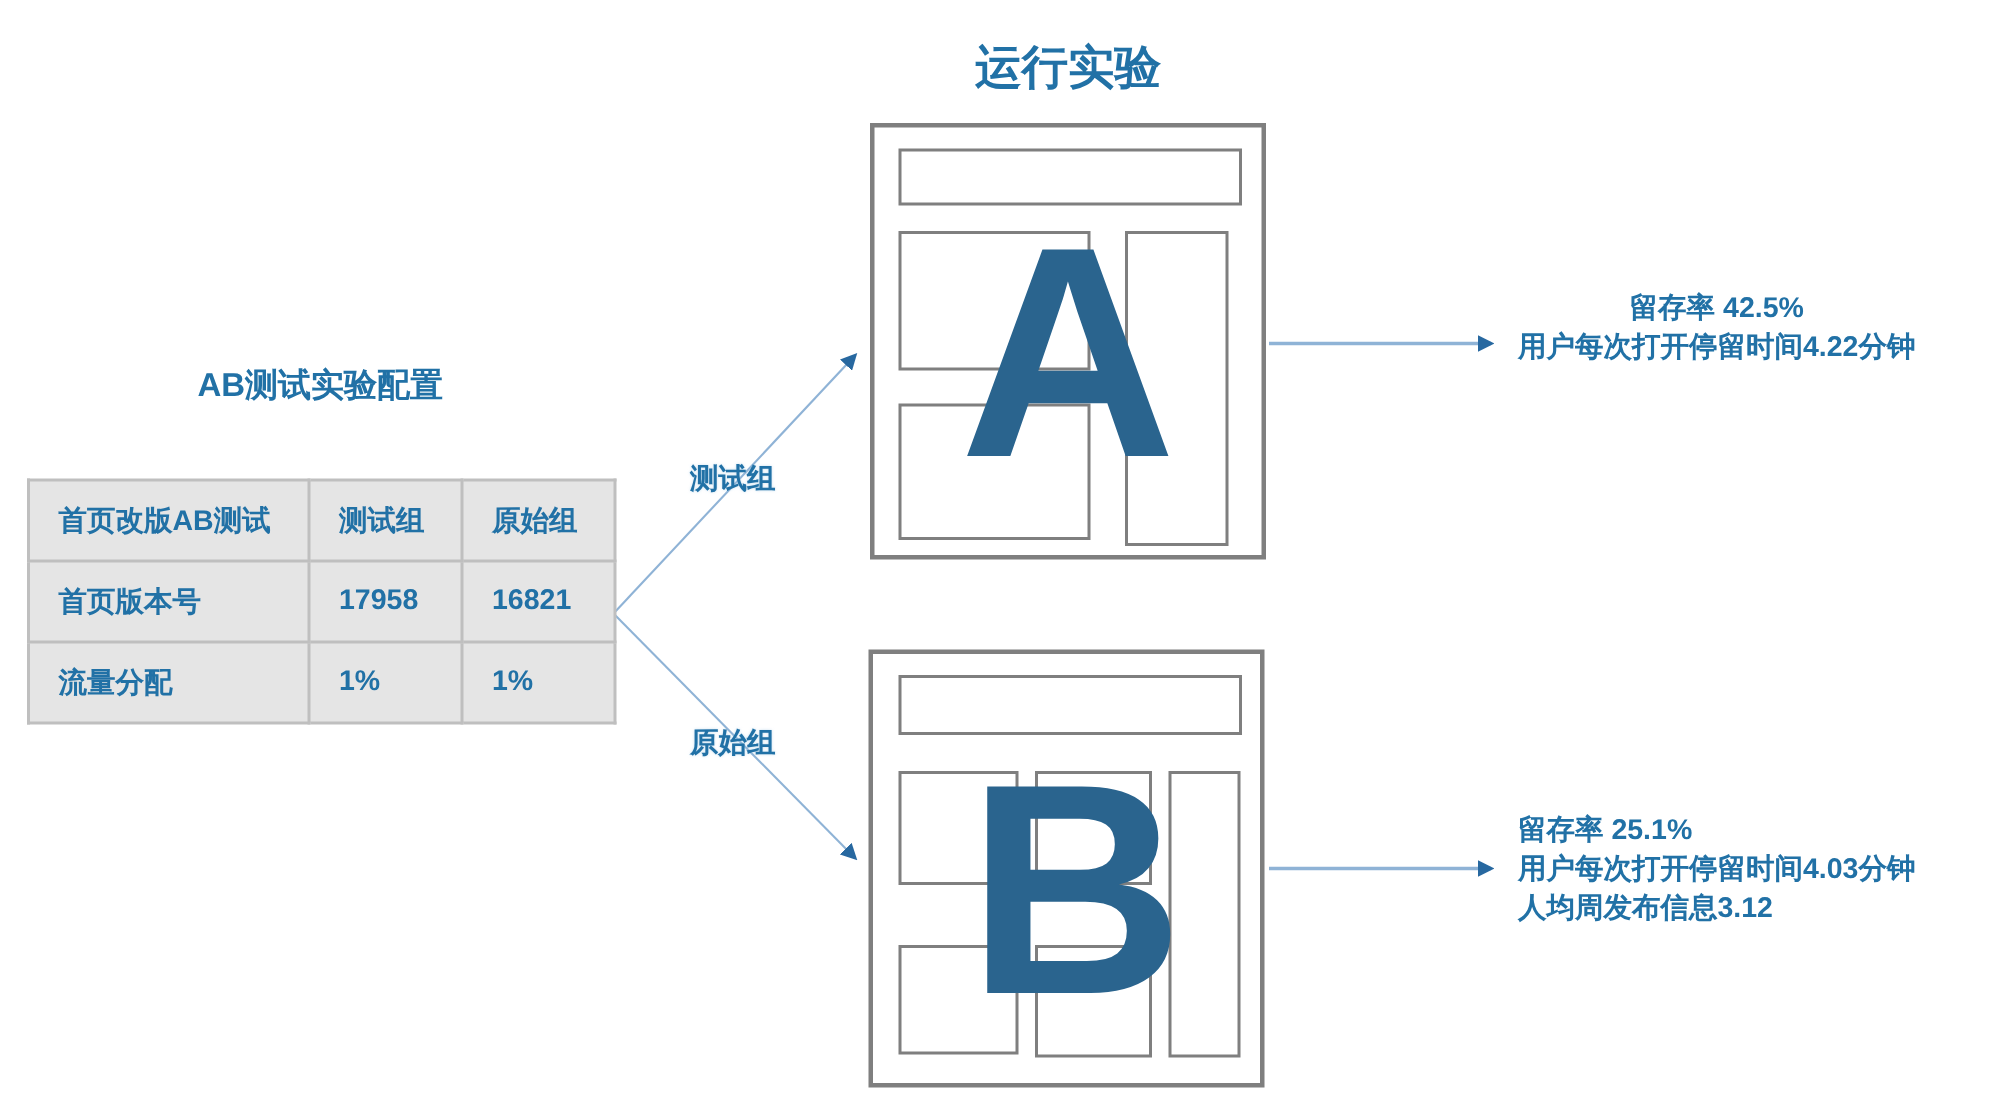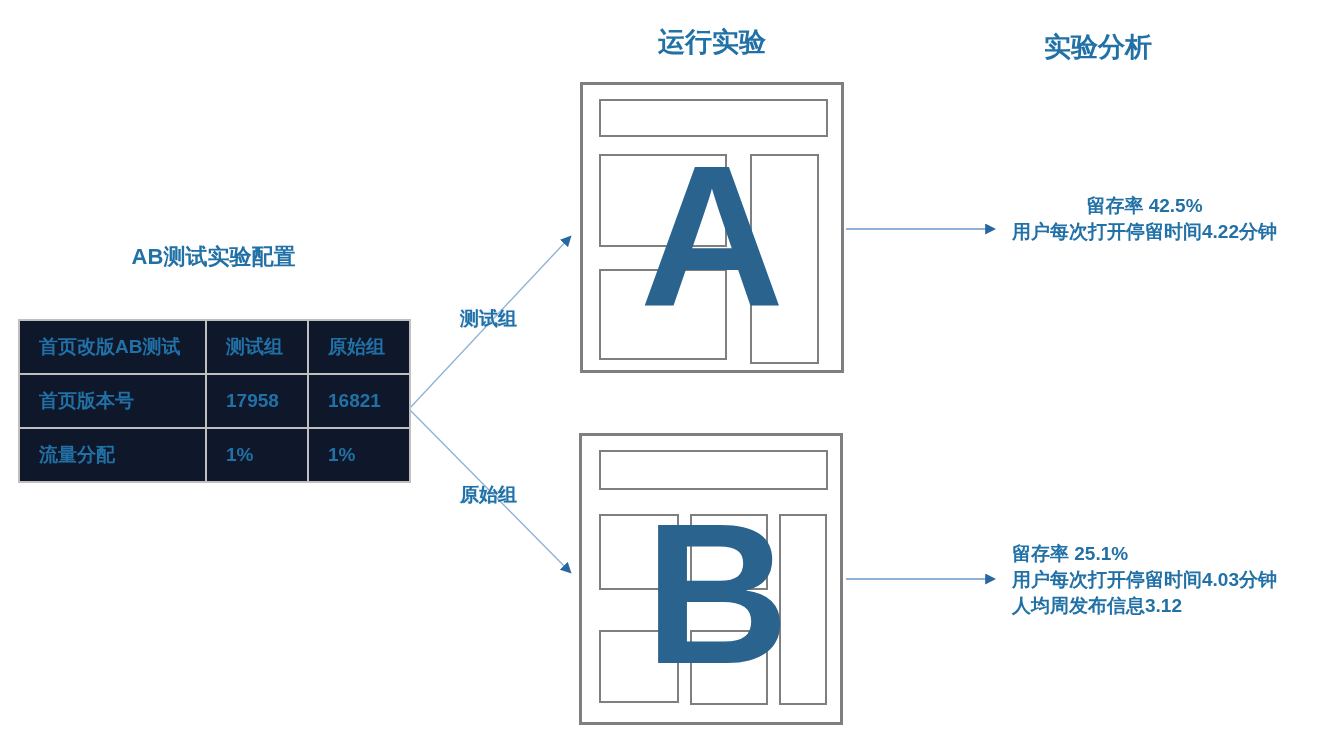--- a/index.html
+++ b/index.html
@@ -9,29 +9,29 @@
     --arrow-blue:#2768A0;
     --wf-border:#7F7F7F;
     --tbl-border:#BFBFBF;
     --bg:#FFFFFF;
   }
   *{margin:0;padding:0;box-sizing:border-box;}
   html,body{width:1340px;height:744px;overflow:hidden;background:var(--bg);}
   body{font-family:"Liberation Sans","DejaVu Sans",sans-serif;position:relative;}
   .canvas{position:absolute;left:0;top:0;width:1340px;height:744px;}
   .abs{position:absolute;}
-  .sec-header{font-size:27px;font-weight:bold;color:var(--text-blue);text-align:center;}
+  .sec-header{font-size:31px;font-weight:bold;color:var(--text-blue);text-align:center;}
   .config-title{font-size:22px;font-weight:bold;color:var(--text-blue);text-align:center;}
   table.cfg{border-collapse:collapse;table-layout:fixed;width:391px;}
   table.cfg td{
     border:2px solid var(--tbl-border);
     color:var(--text-blue);
     font-size:19px;font-weight:bold;
     padding-left:19px;height:54px;vertical-align:middle;
-    background:#0f172a;
+    background:#e5e5e5;
   }
   .branch-label{font-size:19px;font-weight:bold;color:var(--text-blue);
     text-shadow:0 0 2px rgba(160,200,230,.6);}
   .wireframe{border:3px solid var(--wf-border);background:#fff;}
   .wf-box{position:absolute;border:2px solid var(--wf-border);background:#fff;}
   .letter{position:absolute;left:0;top:0;right:0;bottom:0;
     display:flex;align-items:center;justify-content:center;
     font-size:200px;font-weight:bold;line-height:1;color:var(--letter-blue);}
   .analysis{font-size:19px;font-weight:bold;color:var(--text-blue);line-height:26px;white-space:nowrap;}
   svg.arrows{position:absolute;left:0;top:0;width:1340px;height:744px;}
@@ -51,21 +51,20 @@
         <path d="M0,0 L10,5 L0,10 z"></path>
       </marker>
     </defs>
     <path class="line diag" d="M409,409 L570,237" marker-end="url(#arrh)"></path>
     <path class="line diag" d="M409,409 L570,572" marker-end="url(#arrh)"></path>
     <path class="line horiz" d="M846,229 L994,229" marker-end="url(#arrh)"></path>
     <path class="line horiz" d="M846,579 L994,579" marker-end="url(#arrh)"></path>
   </svg>
 
   <div class="abs sec-header" style="left:580px;top:24px;width:264px;">运行实验</div>
-  <div class="abs sec-header" style="left:978px;top:29px;width:240px;">实验分析</div>
 
   <div class="abs config-title" style="left:18px;top:242px;width:391px;">AB测试实验配置</div>
 
   <table class="cfg abs" style="left:18px;top:319px;">
     <colgroup>
         <col style="width:187px">
         <col style="width:102px">
         <col style="width:102px">
       </colgroup>
     <tbody>

